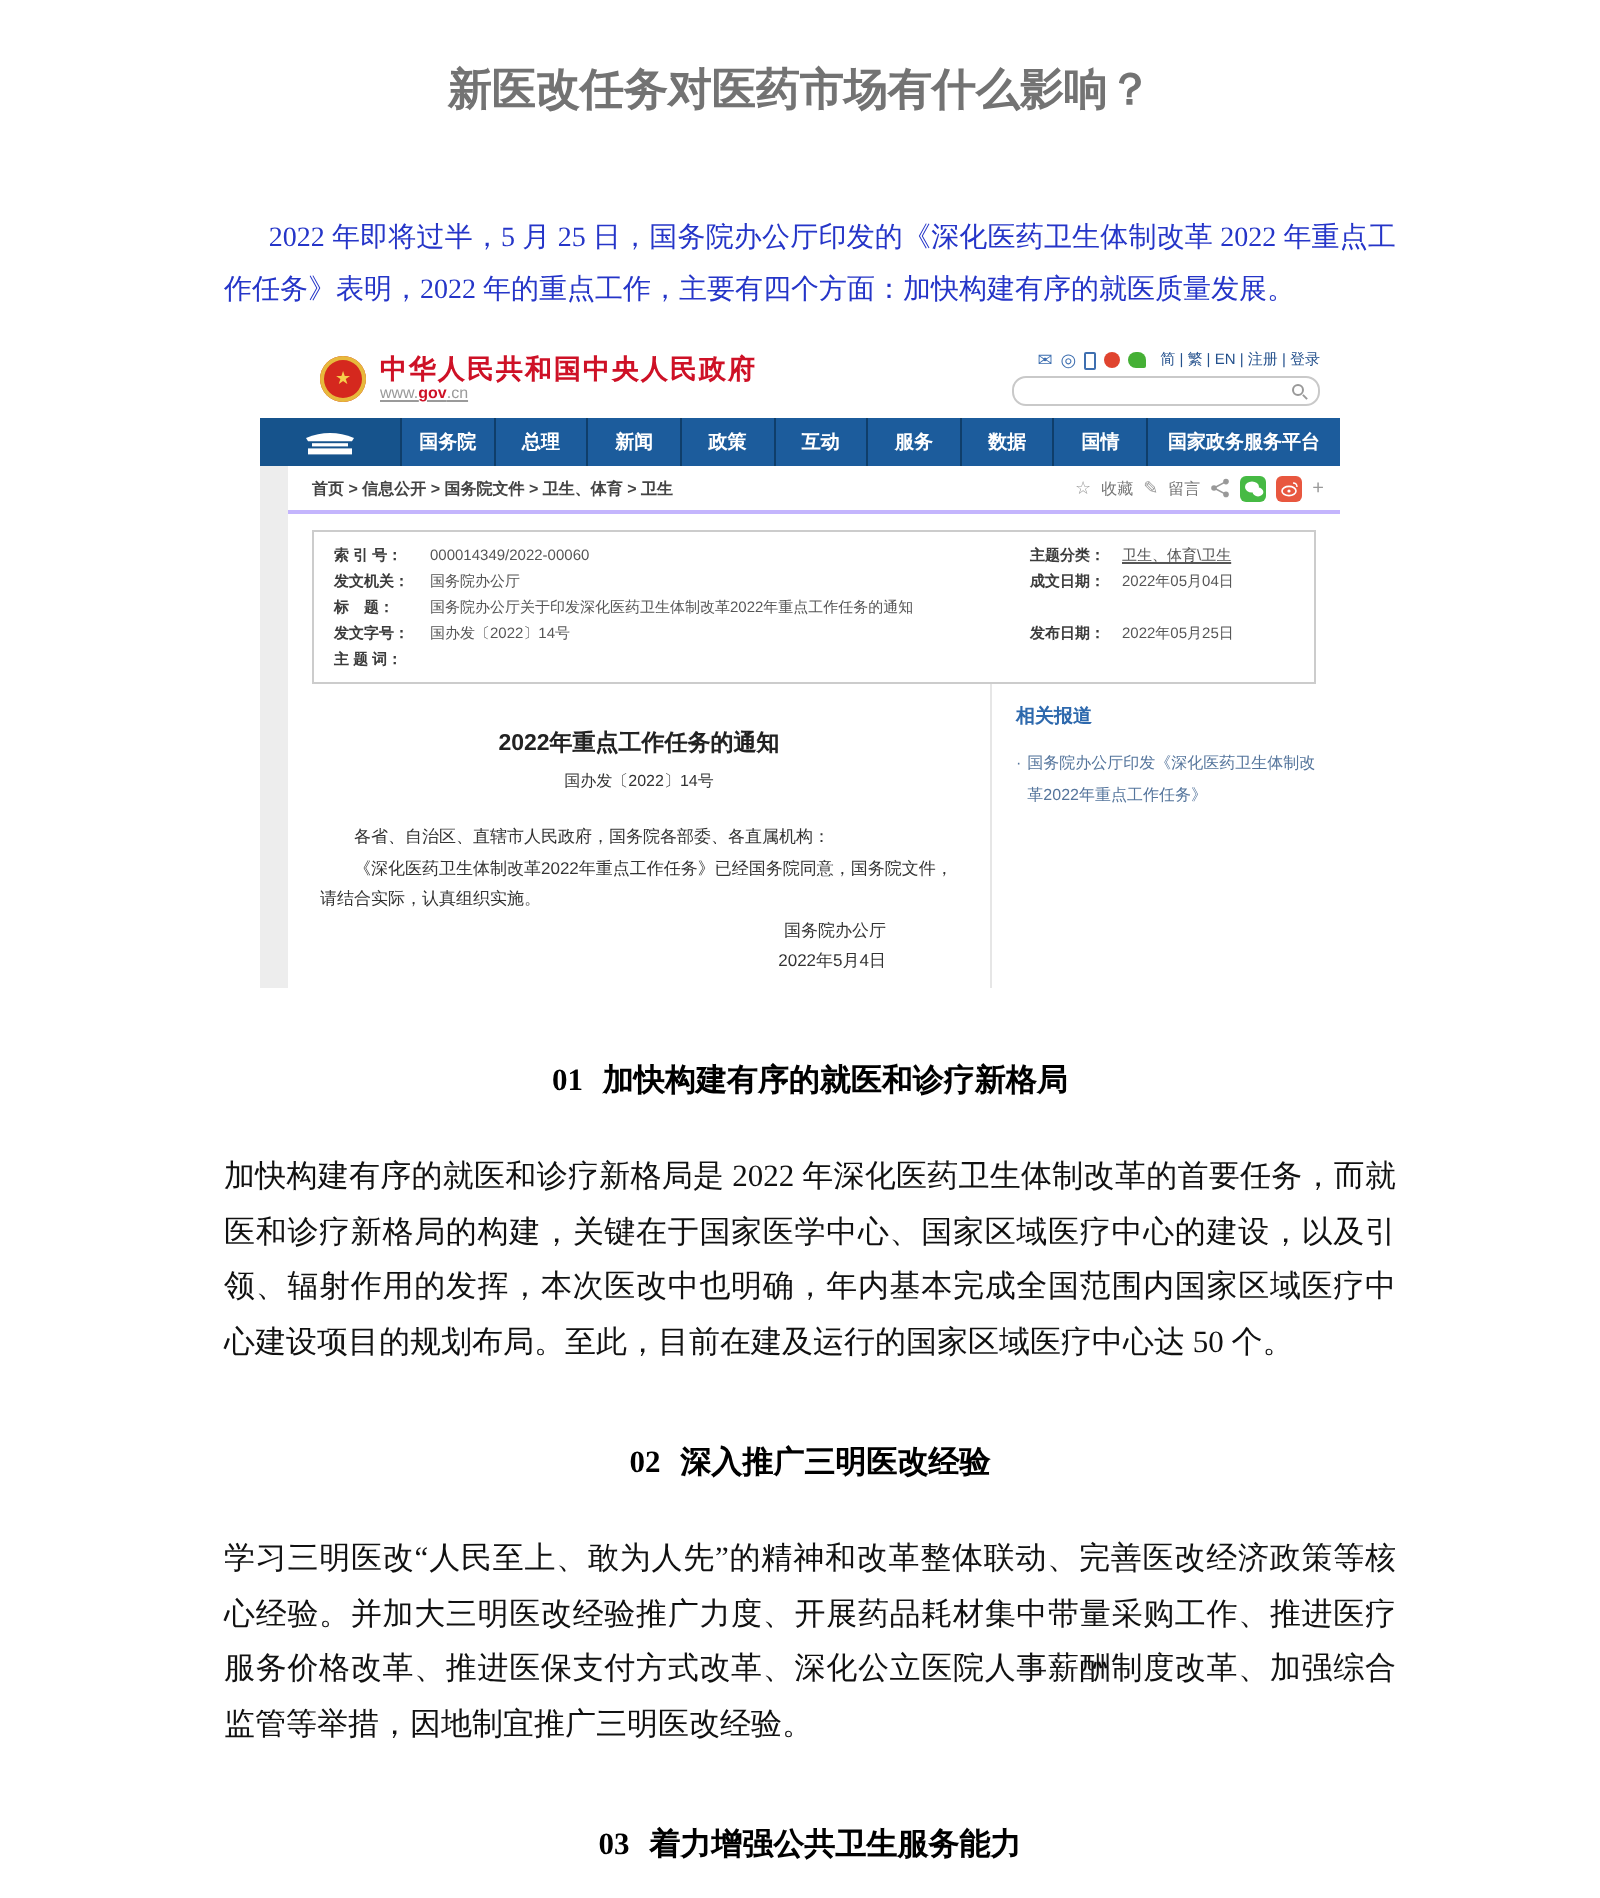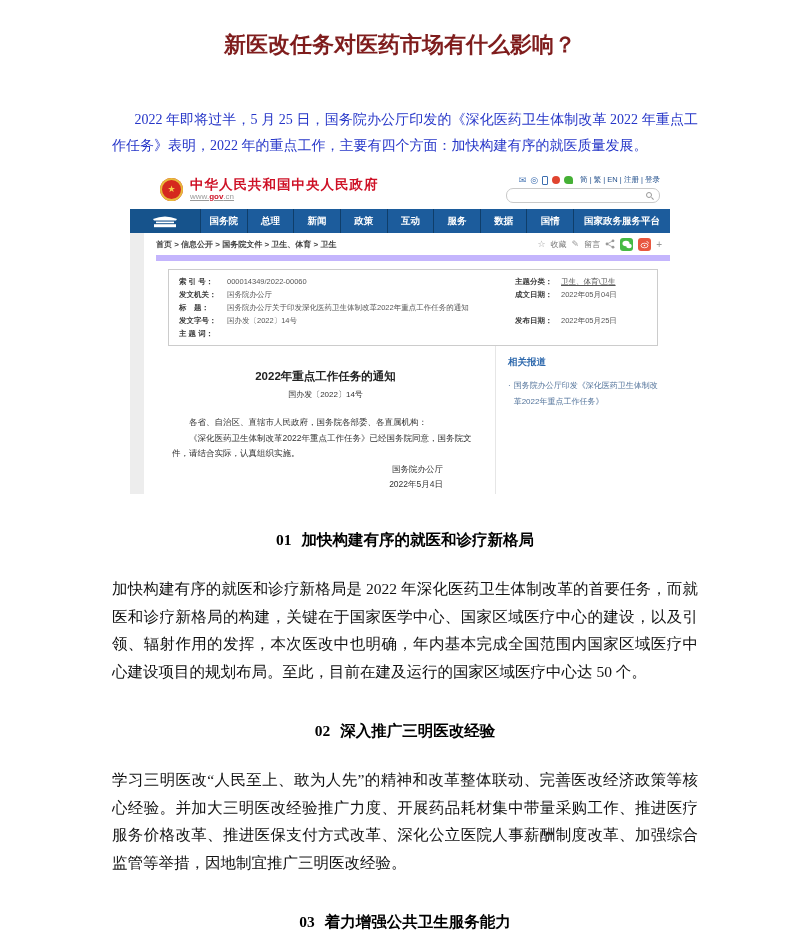--- a/index.html
+++ b/index.html
@@ -1,20 +1,20 @@
 <!DOCTYPE html>
 <html><head>
 <meta charset="utf-8">
 <style>
   html,body{margin:0;padding:0;background:#fff;}
   .page{position:relative;width:800px;height:949px;background:#fff;overflow:hidden;
         font-family:"Liberation Serif","DejaVu Serif",serif;color:#1a1a1a;}
 
   
-  .article-title{margin:30px 0 12px;text-align:center;font-size:22px;font-weight:bold;color:#7f1d1d;}
+  .article-title{margin:30px 0 12px;text-align:center;font-size:22px;font-weight:bold;color:#737373;}
   .intro{width:586px;margin:47px 0 0 112px;font-size:14px;line-height:26px;
          color:#2535c8;font-weight:normal;text-align:justify;text-indent:1.6em;}
   .article-body{width:586px;margin-left:112px;}
   .sec-head{margin:36px 0 24px;text-align:center;font-size:15.5px;font-weight:bold;color:#000;}
   .sec-head .ht{margin-left:10px;}
   .sec-para{margin:0 0 14px;font-size:15.5px;line-height:27.5px;text-align:justify;color:#111;}
 
   
   .shot{width:540px;height:325px;margin:10px 0 0 130px;overflow:hidden;background:#fff;
         font-family:"Liberation Sans","DejaVu Sans",sans-serif;color:#333;}
@@ -55,21 +55,21 @@
   .crumb-row{height:22px;display:flex;align-items:center;justify-content:space-between;padding:0 8px 0 12px;}
   .crumb{font-size:8px;color:#444;font-weight:bold;}
   .crumb-actions{display:flex;align-items:center;gap:5px;font-size:8px;color:#777;}
   .act-ic{font-size:9px;color:#999;line-height:1;}
   .share-svg{display:inline-block;}
   .badge{width:13px;height:13px;border-radius:3px;display:inline-flex;align-items:center;justify-content:center;}
   .badge.wx{background:#46ba44;}
   .badge.wb{background:#e8573f;}
   .plus{color:#999;font-size:10px;}
 
-  .panel{flex:1;border-top:6px solid #c4b5fd;display:flex;flex-direction:column;min-height:0;margin-left:12px;}
+  .panel{flex:1;border-top:2px solid #c4b5fd;display:flex;flex-direction:column;min-height:0;}
   .info-box{margin:8px 12px 0;border:1px solid #ccc;padding:5px 10px;font-size:7.5px;line-height:13px;color:#555;}
   .info-grid{display:grid;grid-template-columns:44px 1fr 42px 86px;column-gap:4px;}
   .ilabel{font-weight:bold;color:#3c3c3c;white-space:nowrap;}
   .ival{color:#555;}
   .ival.link{text-decoration:underline;cursor:pointer;}
   .span3{grid-column:2 / 5;}
 
   .panel-lower{flex:1;display:flex;min-height:0;}
   .doc-col{flex:1;padding:0 16px;min-width:0;}
   .doc-title{margin-top:22px;text-align:center;font-size:11.5px;font-weight:bold;line-height:16px;color:#222;}

